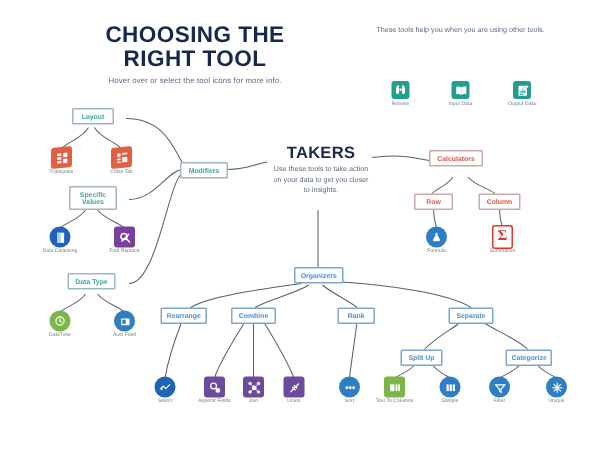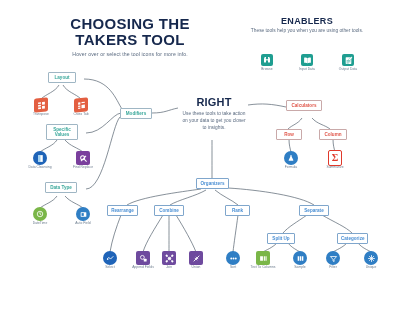--- a/index.html
+++ b/index.html
@@ -122,27 +122,26 @@
       <path d="M288,243 C292,248 297,250 300,252"></path>
 
       <path d="M347,243 C342,248 336,250 333,252"></path>
       <path d="M358,243 C362,248 368,250 371,252"></path>
     </g>
   </svg>
 
   <div class="title-block" style="left:40px;top:16px;width:180px;">
     <div class="main-title">
       <div>CHOOSING THE</div>
-      <div>TAKERS TOOL</div>
+      <div>RIGHT TOOL</div>
     </div>
     <div class="main-sub">Hover over or select the tool icons for more info.</div>
   </div>
 
   <div class="title-block" style="left:248px;top:16px;width:118px;">
-    <div class="sec-title">ENABLERS</div>
     <div class="sec-sub">These tools help you when you are using other tools.</div>
   </div>
 
   <div class="tool enabler" style="left:250px;top:53px;">
     <div class="glyph">
       <div class="sq" style="background:#1f9e91;">
         <svg class="ic-svg" width="8" height="8" viewBox="0 0 16 16" fill="#fff">
           <rect x="2" y="4" width="4" height="9" rx="1"></rect>
             <rect x="10" y="4" width="4" height="9" rx="1"></rect>
           <rect x="6.5" y="6" width="3" height="3"></rect>
@@ -178,21 +177,21 @@
             </g>
           <path d="M13 1l2 2-5 5-2.4 0.4L8 6z" fill="#fff" stroke="#1f9e91" stroke-width="0.6"></path>
         </svg>
       </div>
     </div>
     <div class="caption">Output Data</div>
   </div>
 
   <div class="title-block" style="left:180px;top:96px;width:68px;">
     <div class="at-title">
-      <div>RIGHT</div>
+      <div>TAKERS</div>
     </div>
     <div class="at-sub">Use these tools to take action on your data to get you closer to insights.</div>
   </div>
 
   <div class="node teal" style="left:120px;top:108px;width:32px;">
     <span>Modifiers</span>
   </div>
   <div class="node red" style="left:286px;top:100px;width:36px;">
     <span>Calculators</span>
   </div>

